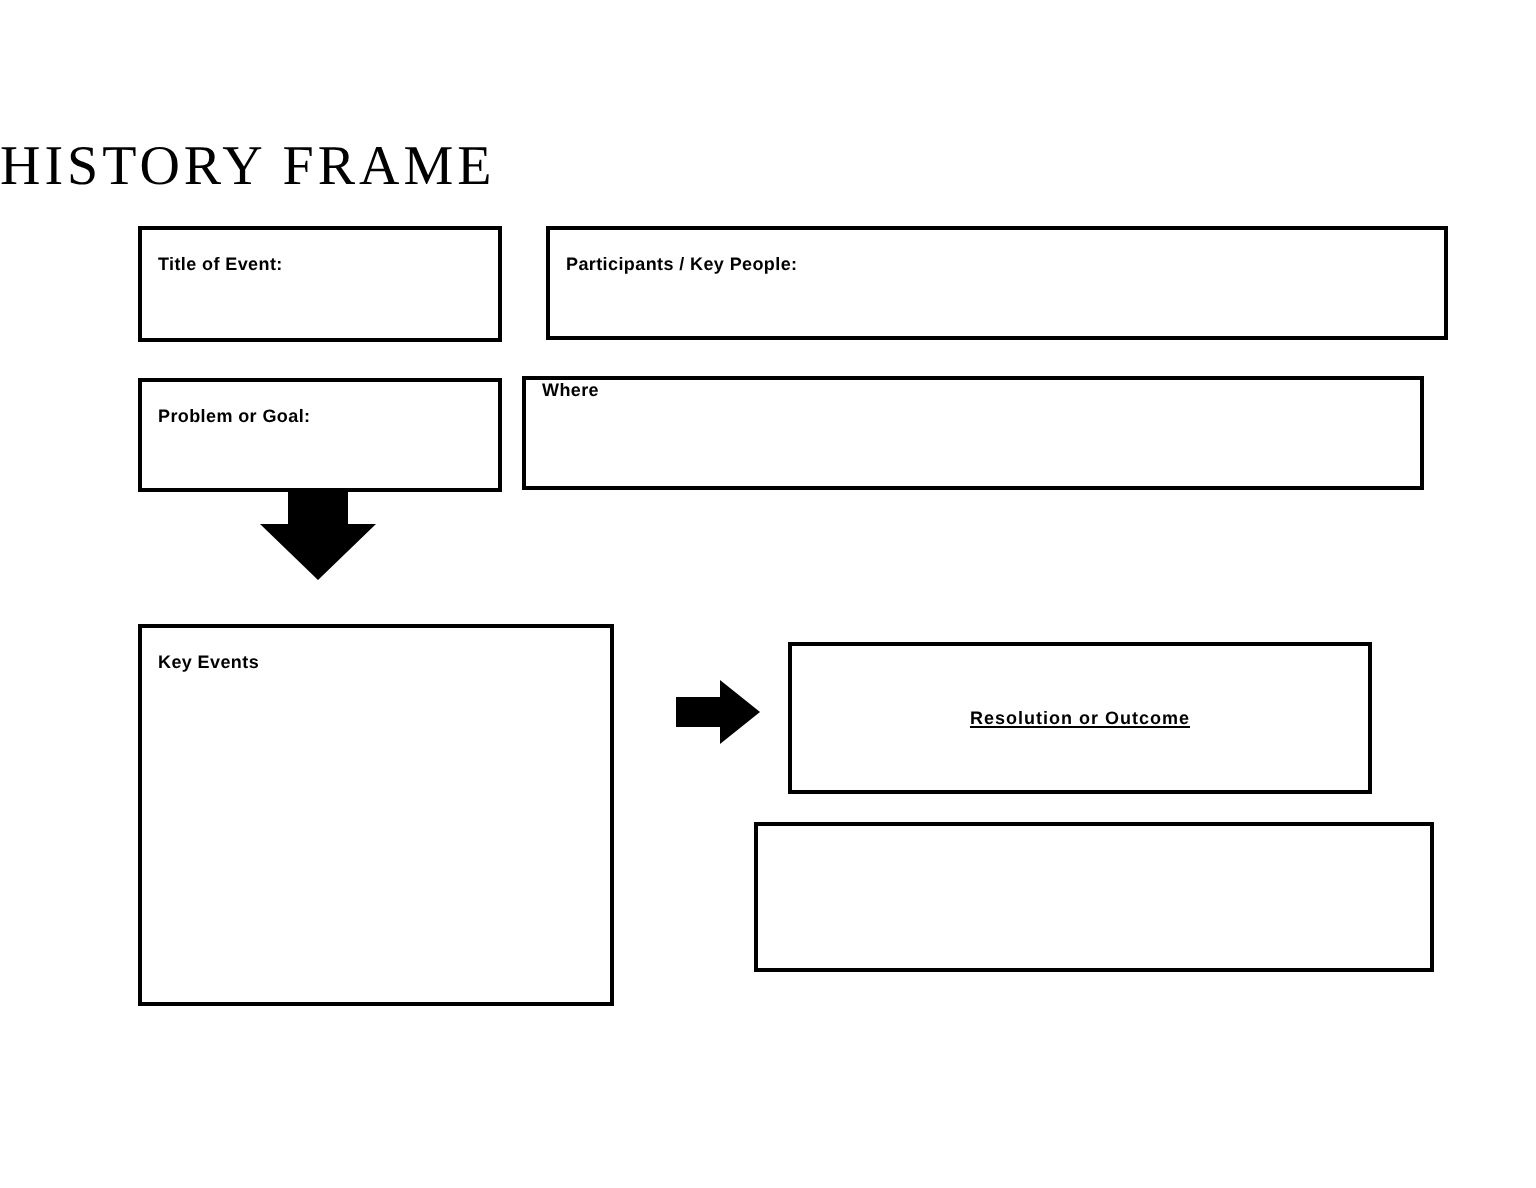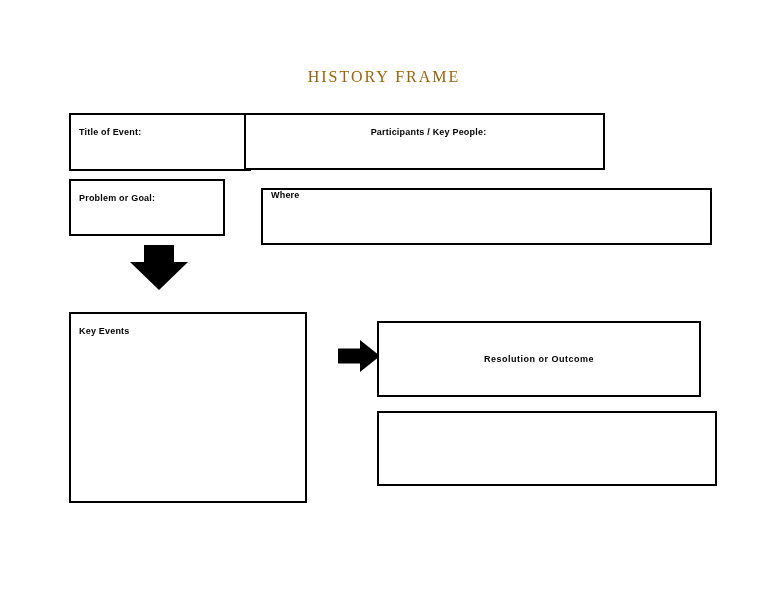--- a/index.html
+++ b/index.html
@@ -10,48 +10,48 @@
     background: #ffffff;
     font-family: "Liberation Sans", sans-serif;
     overflow: hidden;
   }
   .title {
     position: absolute;
     top: 68px;
     left: 0;
     width: 100%;
     margin: 0;
-    text-align: center;
+    text-align: left;
     font-family: "Liberation Serif", serif;
     font-weight: normal;
-    font-size: 16px;
+    font-size: 28px;
     letter-spacing: 2px;
-    color: #a16207;
+    color: #000000;
   }
   .box {
     position: absolute;
     box-sizing: border-box;
     border: 2.5px solid #000000;
     background: #ffffff;
   }
   .label {
     display: block;
     font-weight: bold;
     font-size: 9px;
     letter-spacing: 0.2px;
     color: #000000;
   }
   .pad { padding: 12px 0 0 8px; }
   .box-title-of-event   { left: 69px;  top: 113px; width: 182px; height: 58px; }
-  .box-participants     { left: 244px; top: 113px; width: 361px; height: 57px; text-align: center; }
-  .box-problem-or-goal  { left: 69px;  top: 179px; width: 156px; height: 57px; }
+  .box-participants     { left: 273px; top: 113px; width: 451px; height: 57px; }
+  .box-problem-or-goal  { left: 69px;  top: 189px; width: 182px; height: 57px; }
   .box-when-where       { left: 261px; top: 188px; width: 451px; height: 57px; }
   .box-key-events       { left: 69px;  top: 312px; width: 238px; height: 191px; }
-  .box-resolution       { left: 377px; top: 321px; width: 324px; height: 76px;
-                          display: flex; align-items: center; justify-content: center; }
+  .box-resolution       { left: 394px; top: 321px; width: 292px; height: 76px;
+                          display: flex; align-items: center; justify-content: center; text-decoration: underline; }
   .box-extra            { left: 377px; top: 411px; width: 340px; height: 75px; }
   .box-resolution .label { letter-spacing: 0.5px; }
   .box-when-where .label + .label { margin-top: 11px; }
   .arrow { position: absolute; }
   .arrow-down  { left: 130px; top: 245px; }
   .arrow-right { left: 338px; top: 340px; }
 </style>
 </head>
 <body>
 

